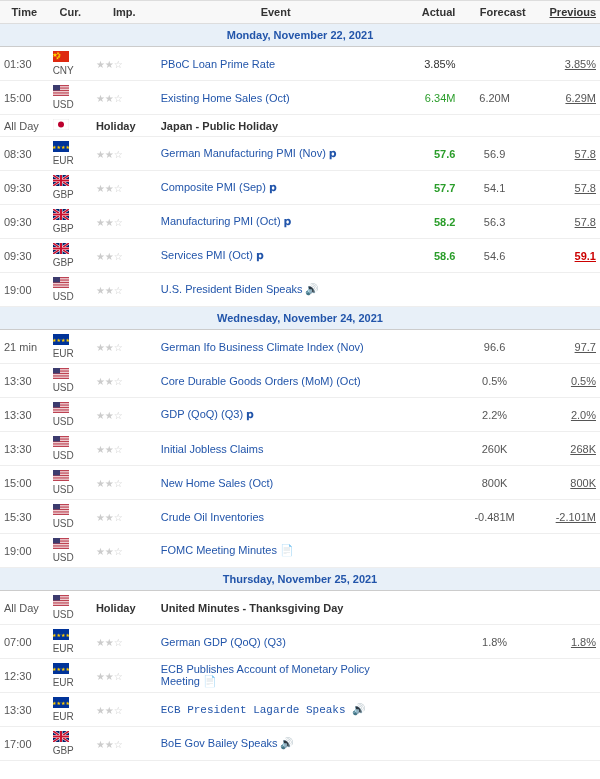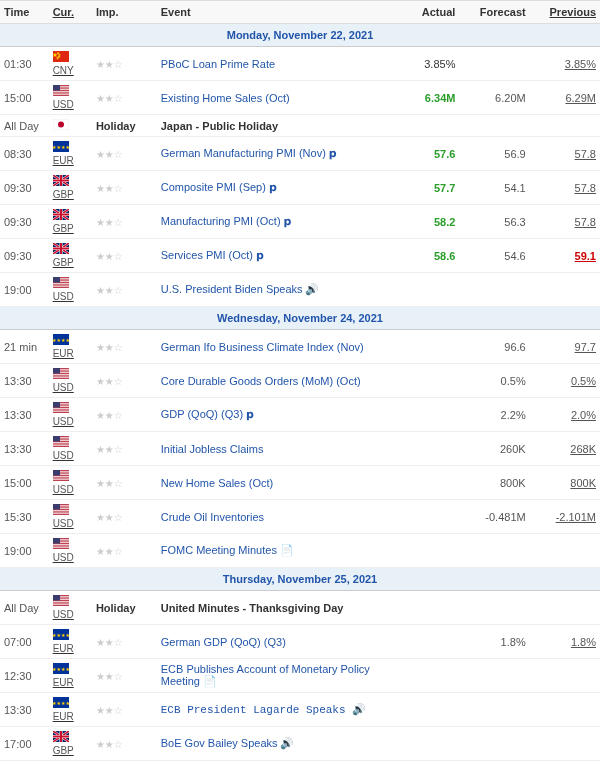--- a/index.html
+++ b/index.html
@@ -3,45 +3,45 @@
   <meta charset="utf-8">
   <style>
     * { box-sizing: border-box; margin: 0; padding: 0; }
     body { font-family: Arial, sans-serif; font-size: 11px; background: #fff; width: 600px; }
     table { width: 100%; border-collapse: collapse; }
     th {
       background: #f8f8f8;
       color: #333;
       font-weight: bold;
       padding: 5px 4px;
-      text-align: left;
+      text-align: center;
       border-bottom: 1px solid #ddd;
       border-top: 1px solid #ddd;
     }
     td {
       padding: 4px 4px;
       border-bottom: 1px solid #eee;
       vertical-align: middle;
       color: #333;
     }
     .day-header td {
       background: #e8f0f8;
       color: #2255aa;
       font-weight: bold;
       text-align: center;
       padding: 5px 4px;
       border-top: 1px solid #ccc;
       border-bottom: 1px solid #ccc;
     }
     .col-time { width: 45px; }
-    .col-cur { width: 40px; text-decoration: underline; }
+    .col-cur { width: 40px; }
     .col-imp { width: 60px; }
     .col-event { width: 220px; }
     .col-actual { width: 60px; text-align: right; }
-    .col-forecast { width: 65px; text-align: right; }
+    .col-forecast { width: 65px; text-align: center; }
     .col-previous { width: 65px; text-align: right; text-decoration: underline; }
     th.col-actual, th.col-forecast, th.col-previous { text-align: right; }
   </style>
 </head>
 <body>
 
 <table>
   <thead>
     <tr>
       <th class="col-time">Time</th>
@@ -90,21 +90,21 @@
               <rect y="7.615" width="16" height="0.846" fill="#fff"></rect>
               <rect y="9.308" width="16" height="0.846" fill="#fff"></rect>
               <rect width="7" height="5.5" fill="#3C3B6E"></rect>
             </svg></span>
         <span style="color:#555;font-size:10px;">USD</span>
       </td>
       <td class="col-imp">
         <span style="color:#ccc;font-size:10px;">★★</span><span style="color:#ccc;font-size:10px;">☆</span>
       </td>
       <td class="col-event" style="color:#2255aa;">Existing Home Sales (Oct)</td>
-      <td class="col-actual" style="color:#2a9d2a;font-weight:bold;">6.34M</td>
+      <td class="col-actual" style="color:#2a9d2a;font-weight:normal;">6.34M</td>
       <td class="col-forecast" style="color:#555;">6.20M</td>
       <td class="col-previous" style="color:#555;">6.29M</td>
     </tr>
       <tr>
       <td class="col-time" style="color:#555;">All Day</td>
       <td class="col-cur">
         <span><svg width="16" height="11" viewBox="0 0 16 11">
               <rect width="16" height="11" fill="white" stroke="#ddd" stroke-width="0.5"></rect>
               <circle cx="8" cy="5.5" r="3" fill="#BC002D"></circle>
             </svg></span>

